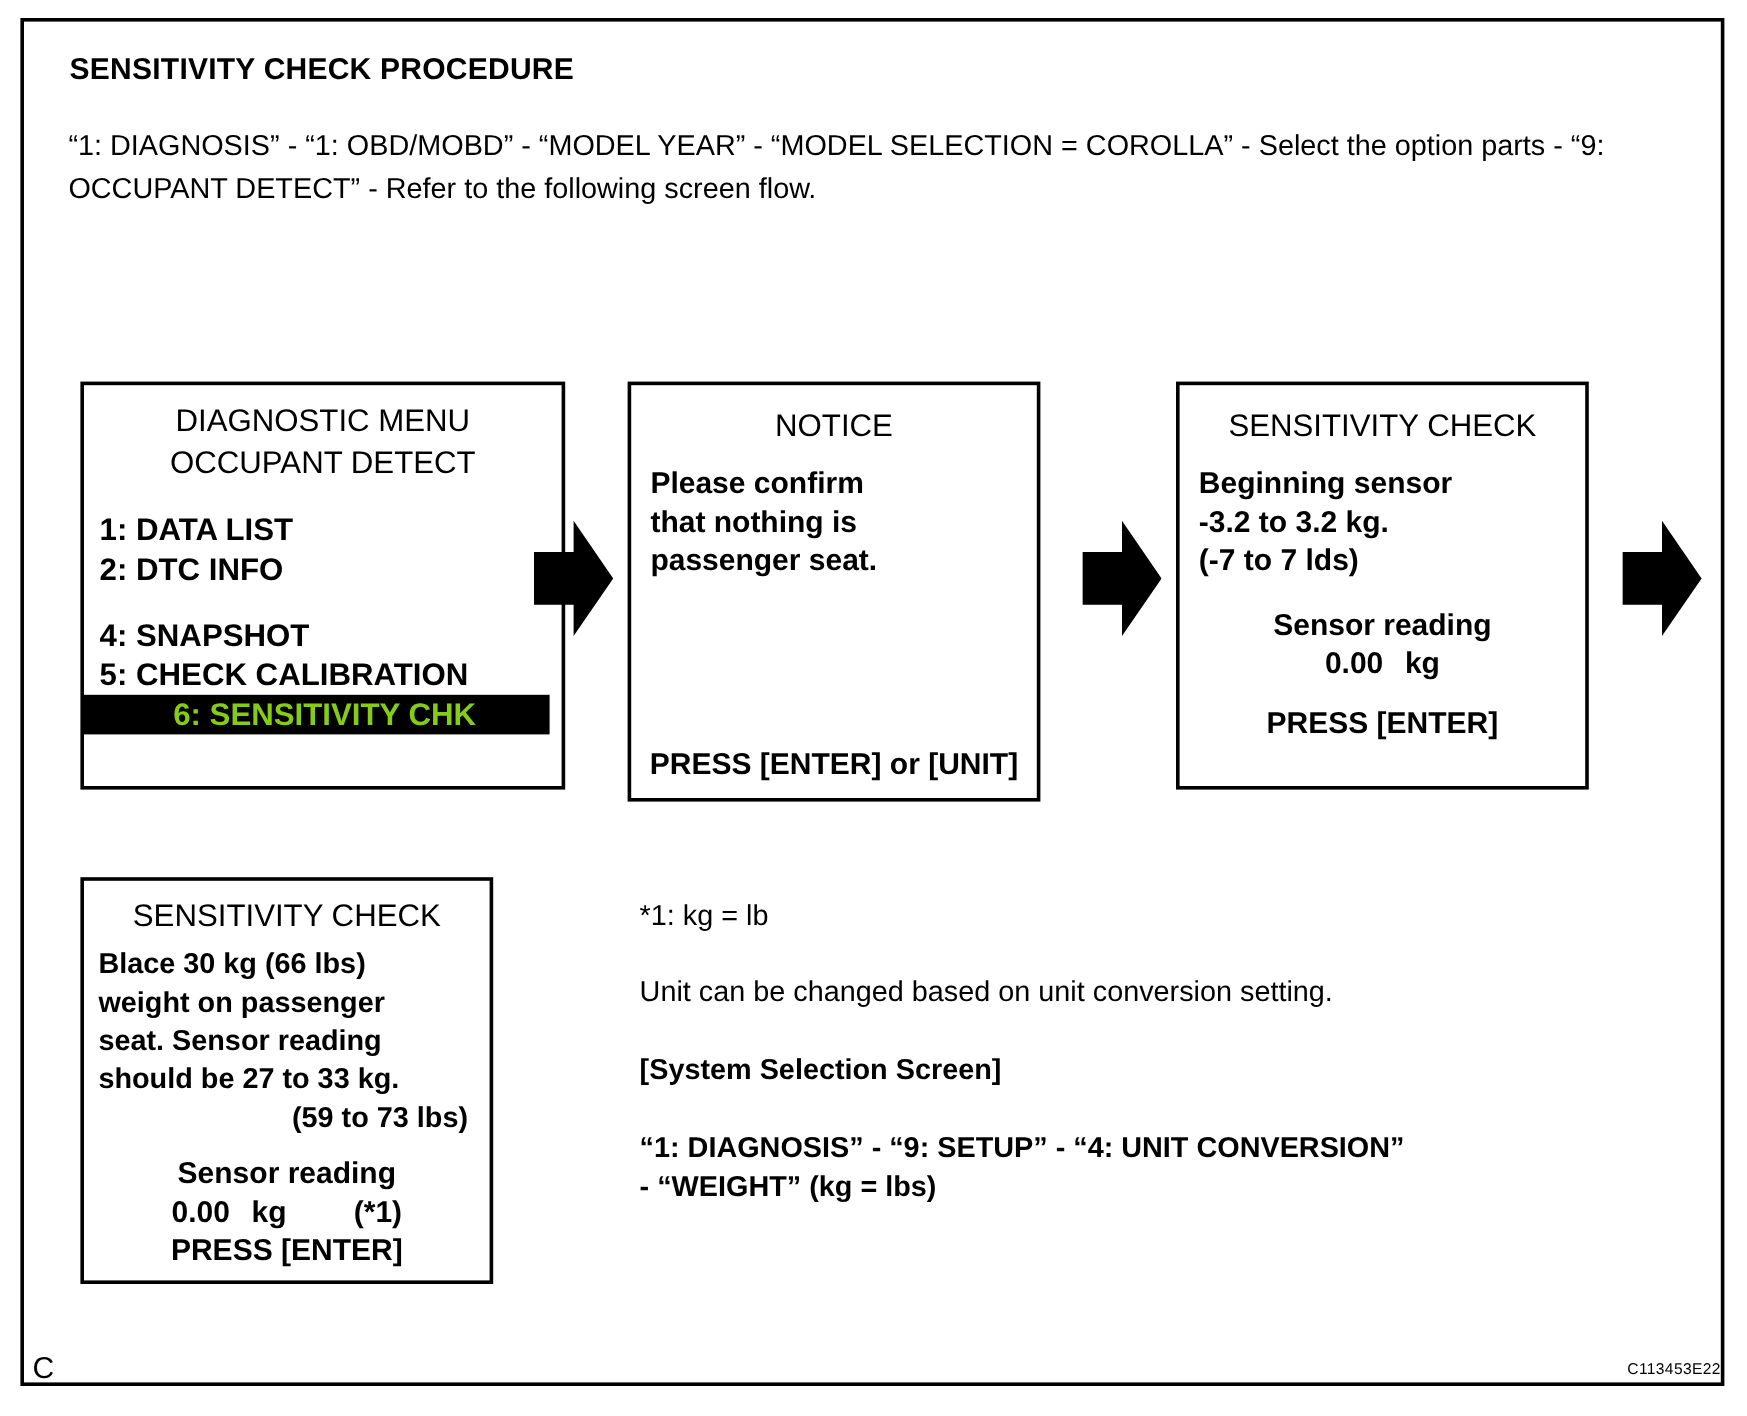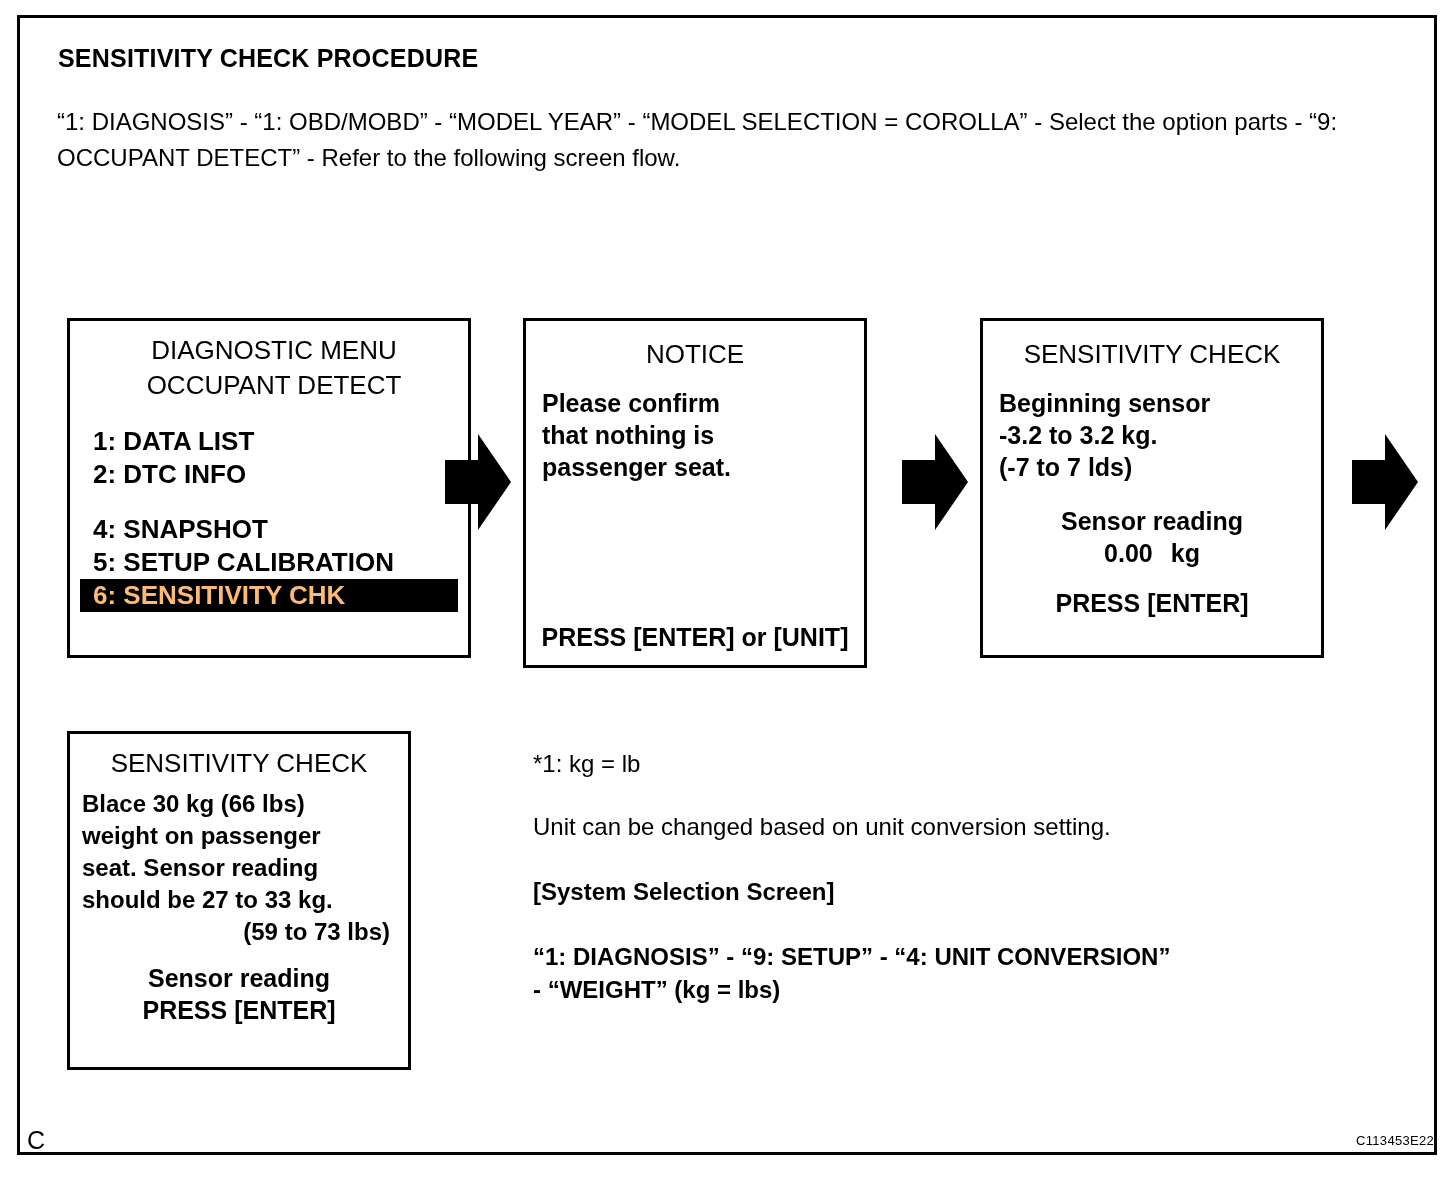--- a/index.html
+++ b/index.html
@@ -69,33 +69,34 @@
     white-space: nowrap;
   }
   .menu-list {
     font-weight: bold;
     font-size: 26px;
     line-height: 33px;
   }
   .menu-item { padding-left: 13px; white-space: nowrap; }
   .menu-item.highlight {
     background: #000;
-    color: #fdba74;
+    color: #84cc16;
     padding-left: 13px;
     margin-right: 10px;
+    text-align: center;
   }
   .body-bold {
     font-weight: bold;
     font-size: 25px;
     line-height: 32px;
   }
   .nowrap { white-space: nowrap; }
 
   
-  #box-diagnostic-menu { left: 67px; top: 318px; width: 404px; height: 340px; padding-left: 10px; }
+  #box-diagnostic-menu { left: 67px; top: 318px; width: 404px; height: 340px; }
   #box-diagnostic-menu .menu-title-wrap { margin-top: 12px; }
   #box-diagnostic-menu .menu-list { margin-top: 22px; }
   #box-diagnostic-menu .gap { height: 22px; }
 
   
   #box-notice { left: 523px; top: 318px; width: 344px; height: 350px; }
   #box-notice .box-title { margin-top: 16px; }
   #box-notice .notice-body { margin-top: 16px; padding-left: 16px; }
   #box-notice .notice-footer {
     position: absolute;
@@ -181,21 +182,21 @@
   <div class="screen-box" id="box-diagnostic-menu">
     <div class="menu-title-wrap">
       <div class="menu-title">DIAGNOSTIC MENU</div>
       <div class="menu-title">OCCUPANT DETECT</div>
     </div>
     <div class="menu-list">
       <div class="menu-item">1: DATA LIST</div>
       <div class="menu-item">2: DTC INFO</div>
       <div class="gap"></div>
       <div class="menu-item">4: SNAPSHOT</div>
-      <div class="menu-item">5: SETUP CALIBRATION</div>
+      <div class="menu-item">5: CHECK CALIBRATION</div>
       <div class="menu-item highlight">6: SENSITIVITY CHK</div>
     </div>
   </div>
 
   <div class="arrow" id="arrow-1">
     <svg viewBox="0 0 66 96" preserveAspectRatio="none" aria-hidden="true">
       <polygon points="0,26 33,26 33,0 66,48 33,96 33,70 0,70" fill="#000"></polygon>
     </svg>
   </div>
 
@@ -241,20 +242,23 @@
     <div class="box-title">SENSITIVITY CHECK</div>
     <div class="sens-body body-bold">
       <div class="nowrap">Blace 30 kg (66 lbs)</div>
       <div class="nowrap">weight on passenger</div>
       <div class="nowrap">seat. Sensor reading</div>
       <div class="nowrap">should be 27 to 33 kg.</div>
       <div class="nowrap lbs-line">(59 to 73 lbs)</div>
     </div>
     <div class="reading-block body-bold">
       <div>Sensor reading</div>
+      <div class="nowrap reading-val">
+        <span>0.00</span><span style="display:inline-block;width:18px"></span><span>kg</span><span class="footnote-mark">(*1)</span>
+      </div>
       <div class="press-line">PRESS [ENTER]</div>
     </div>
   </div>
 
   <div id="notes">
     <div class="note-plain">*1: kg = lb</div>
     <div class="note-gap-sm"></div>
     <div class="note-plain">Unit can be changed based on unit conversion setting.</div>
     <div class="note-gap-md"></div>
     <div class="note-bold">[System Selection Screen]</div>

